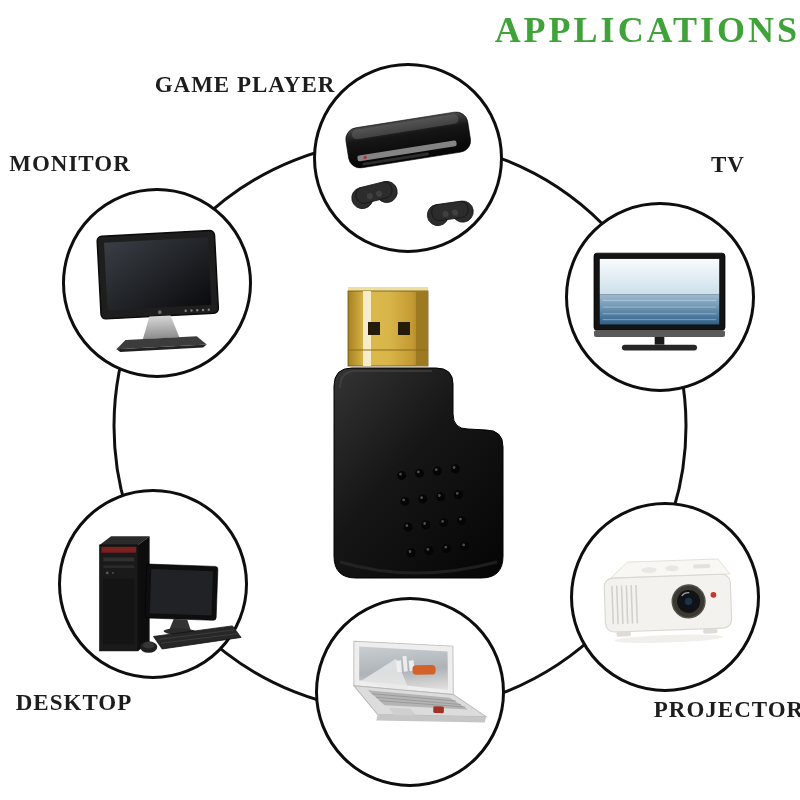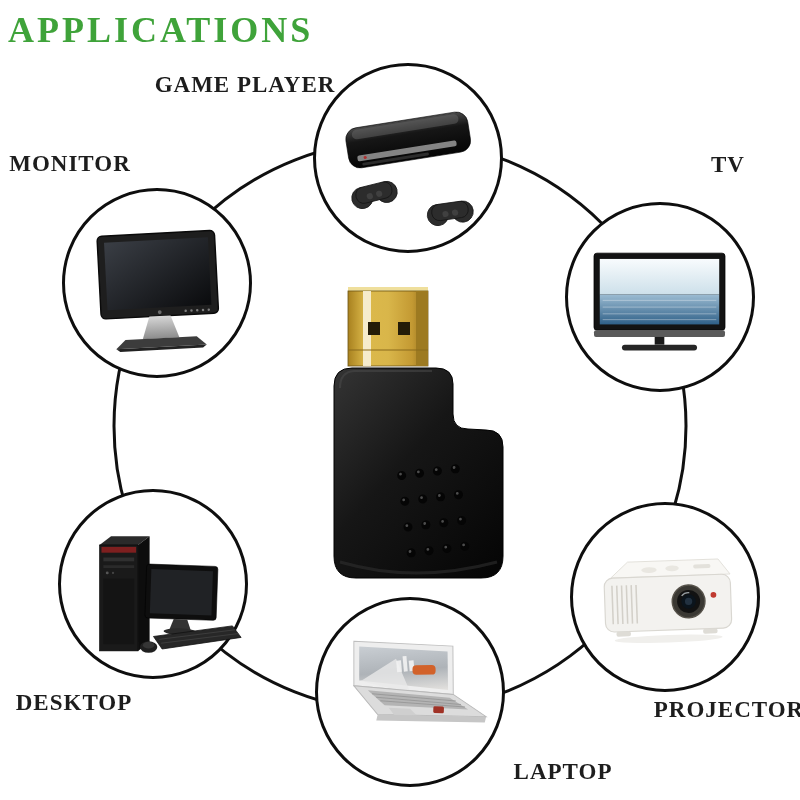--- a/index.html
+++ b/index.html
@@ -1,21 +1,21 @@
 <!DOCTYPE html>
 <html><head>
 <meta charset="utf-8">
 <style>
   html,body { margin:0; padding:0; background:#fff; }
   .canvas {
     position:relative; width:800px; height:800px; background:#ffffff;
     overflow:hidden; font-family:"Liberation Serif", serif;
   }
   .page-title {
-    position:absolute; left:8px; right:0; top:9px; text-align:left;
+    position:absolute; left:0; right:0; top:9px; text-align:right;
     font-size:36px; font-weight:700; letter-spacing:3px; color:#3fa33a;
     white-space:nowrap;
   }
   .ring-svg { position:absolute; left:0; top:0; }
   .app-circle {
     position:absolute; width:190px; height:190px; border-radius:50%;
     background:#fff; border:3.5px solid #0e0e0e; box-sizing:border-box;
   }
   .app-circle svg { position:absolute; left:0; top:0; width:183px; height:183px; }
   .app-label {
@@ -293,16 +293,15 @@
             <circle cx="139" cy="272.5" r="1.4"></circle>
         </g>
       </g>
     </g>
   </svg>
 
   <div class="app-label lbl-monitor">MONITOR</div>
   <div class="app-label lbl-game-player">GAME PLAYER</div>
   <div class="app-label lbl-tv">TV</div>
   <div class="app-label lbl-desktop">DESKTOP</div>
-  <div class="app-label lbl-laptop">LAPTOP</div>
   <div class="app-label lbl-projector">PROJECTOR</div>
 
 </div>
 
 </body></html>

